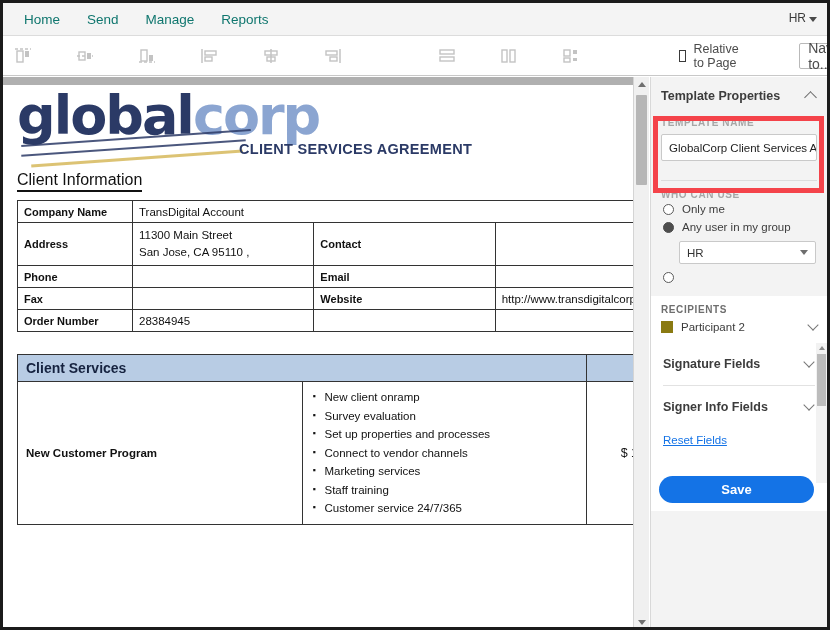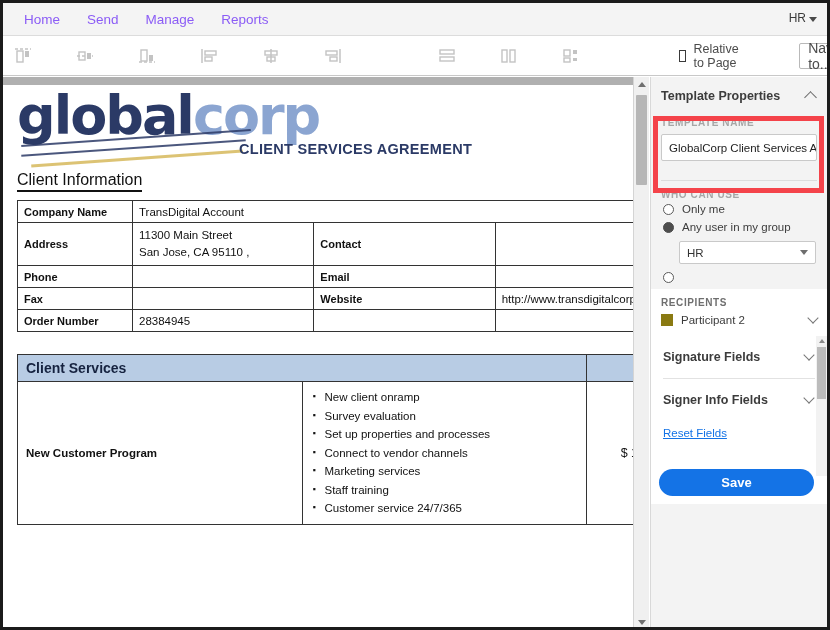--- a/index.html
+++ b/index.html
@@ -19,21 +19,21 @@
   }
 
   
   #menubar {
     position: absolute; left: 0; top: 0; width: 824px; height: 33px;
     background: #f4f4f4;
     border-bottom: 1px solid #dcdcdc;
     display: flex; align-items: center;
   }
   .menu-item {
-    font-size: 13.5px; color: #8b5cf6; padding: 4px 11px; margin-left: 5px;
+    font-size: 13.5px; color: #0f766e; padding: 4px 11px; margin-left: 5px;
     cursor: default; white-space: nowrap;
   }
   .menu-item:first-child { margin-left: 10px; }
   #user-menu {
     position: absolute; right: 10px; top: 8px;
     font-size: 12px; color: #3b3b3b; display: flex; align-items: center; gap: 3px;
   }
   .caret-down {
     width: 0; height: 0; border-left: 4px solid transparent;
     border-right: 4px solid transparent; border-top: 5px solid #4a4a4a;
@@ -210,21 +210,21 @@
   .radio.on { background: #4d4d4d; border: 1.4px solid #4d4d4d; box-shadow: none; }
   #group-select {
     margin: 5px 0 5px 18px; width: 137px; height: 23px; background: #fff;
     border: 1px solid #c9c9c9; border-radius: 2px;
     display: flex; align-items: center; justify-content: space-between;
     padding: 0 7px; font-size: 11.5px; color: #333;
   }
   .tri-dn { width:0;height:0;border-left:4px solid transparent;border-right:4px solid transparent;border-top:5px solid #6e6e6e; }
   .divider { height: 1px; background: #dcdcdc; margin: 9px 10px 0 10px; }
 
-  #recipients-sec { background: #fff; padding: 8px 10px 10px 10px; margin-top: 1px; }
+  #recipients-sec { background: #fff; padding: 8px 10px 10px 10px; margin-top: 8px; }
   .recip-row {
     display: flex; align-items: center; gap: 8px; margin-top: 6px;
     font-size: 11.5px; color: #3b3b3b;
   }
   .swatch { width: 12px; height: 12px; background: #8a7a12; flex: none; }
   .recip-chev {
     margin-left: auto; width: 8px; height: 8px;
     border-right: 1.6px solid #777; border-bottom: 1.6px solid #777;
     transform: rotate(45deg); margin-top: -4px;
   }

